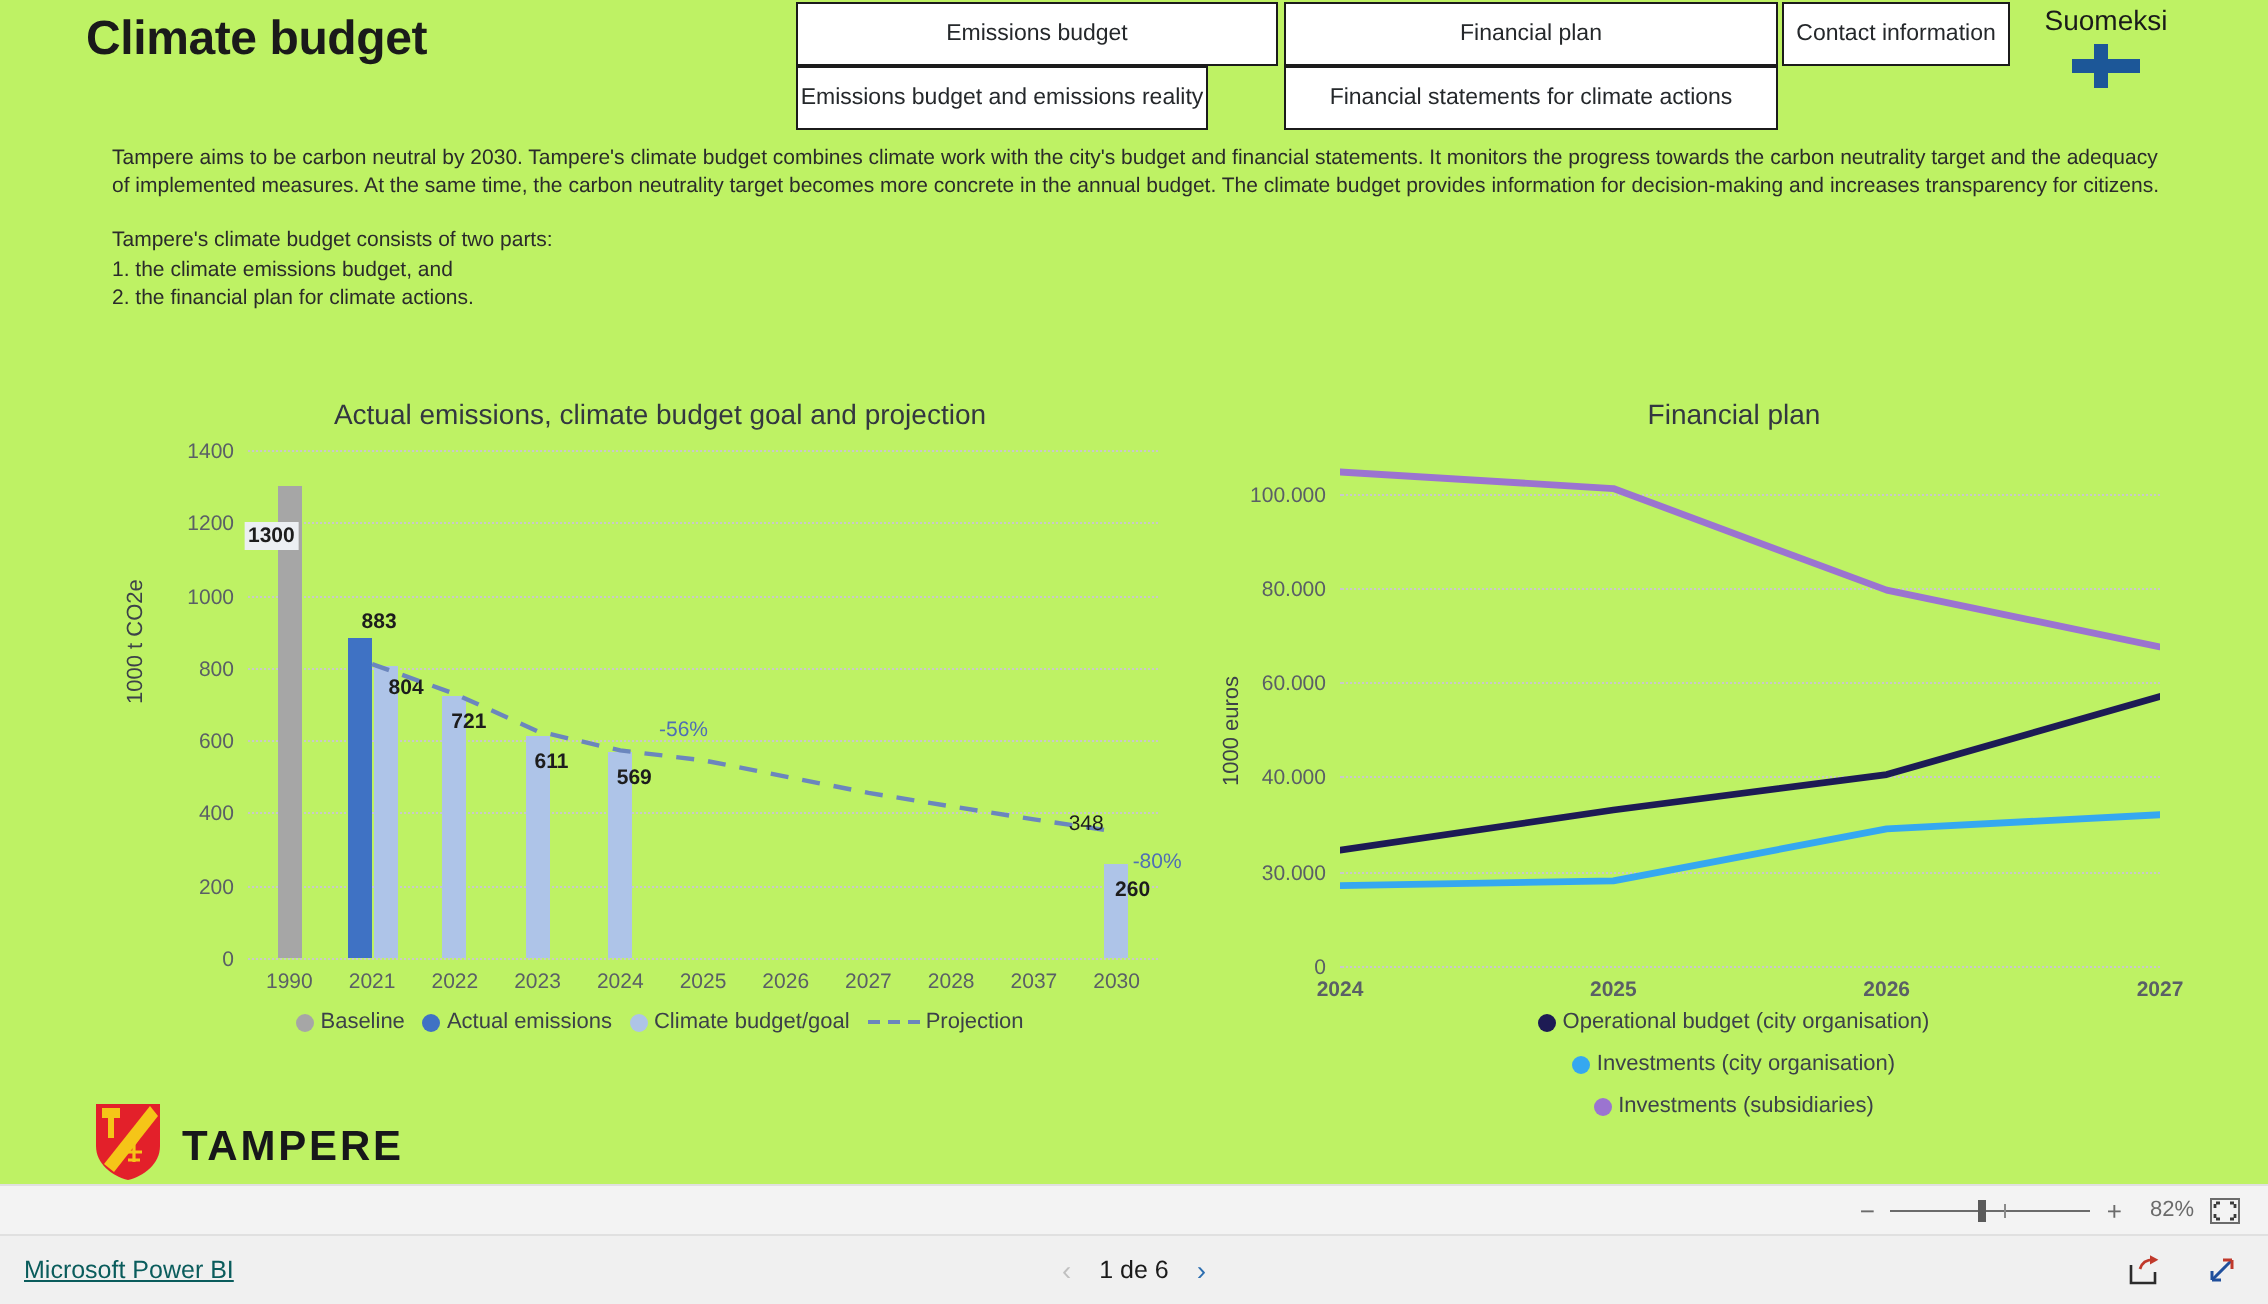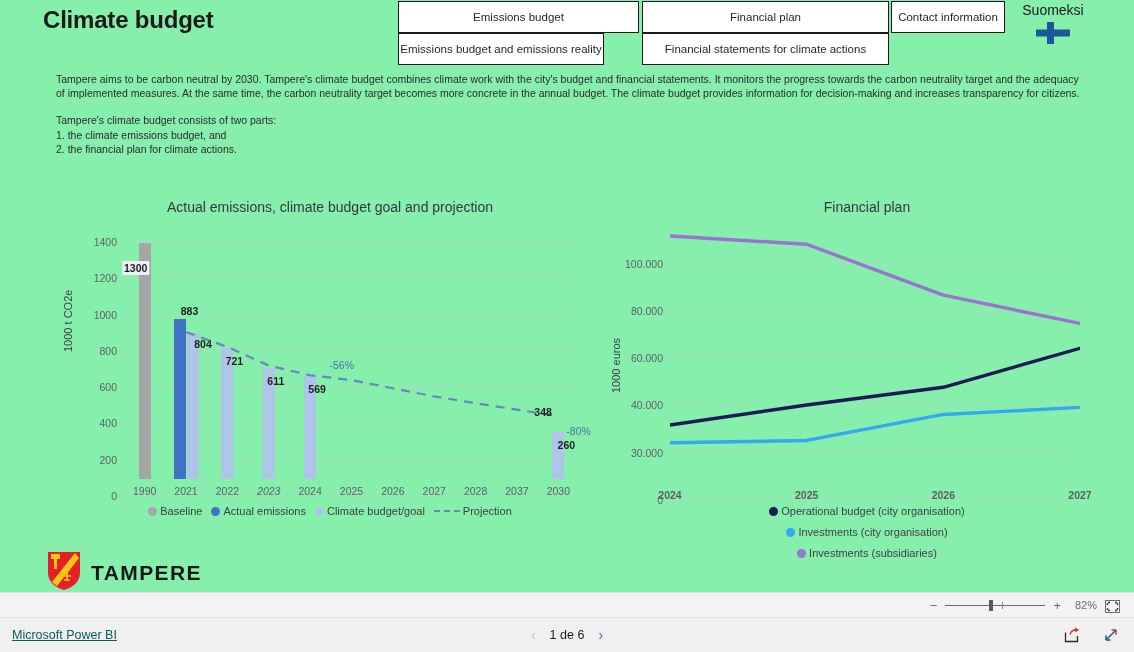--- a/index.html
+++ b/index.html
@@ -13,21 +13,21 @@
   #page {
     position: relative;
     width: 1134px; height: 652px;
     background: #ffffff;
   }
 
   
   #canvas {
     position: absolute; left: 0; top: 0;
     width: 1134px; height: 592px;
-    background: #86efac;
+    background: #bef264;
   }
 
   
   #title {
     position: absolute; left: 43px; top: 6px;
     font-size: 24px; font-weight: bold;
     color: #1a1a1a; letter-spacing: -0.2px;
   }
 
   .nav-btn {
@@ -74,21 +74,21 @@
     position: absolute; left: 60px; top: 195px;
     width: 540px; height: 330px;
   }
   #bar-chart .chart-title { top: 4px; }
   #bar-plot {
     position: absolute; left: 64px; top: 30px;
     width: 455px; height: 254px;
   }
   .gridline {
     position: absolute; left: 0; width: 100%;
-    border-top: 1px dotted #c9c9c9; height: 0; margin-top: 16px;
+    border-top: 1px dotted #c9c9c9; height: 0;
   }
   .ylab-left {
     position: absolute; right: 100%; margin-right: 7px;
     transform: translateY(-50%);
     font-size: 10.5px; color: #5a5f66; white-space: nowrap;
   }
   .bar {
     position: absolute; bottom: 0;
   }
   .bar-val {
@@ -273,21 +273,21 @@
           </div>
           <div class="gridline" style="top: 36.2857px;">
             <span class="ylab-left">1200</span>
           </div>
           <div class="gridline" style="top: 0px;">
             <span class="ylab-left">1400</span>
           </div>
           <div class="xtick" style="left: 20.6818px;">1990</div>
           <div class="xtick" style="left: 62.0455px;">2021</div>
           <div class="xtick" style="left: 103.409px;">2022</div>
-          <div class="xtick" style="left: 144.773px; font-style: italic;">2023</div>
+          <div class="xtick" style="left: 144.773px;">2023</div>
           <div class="xtick" style="left: 186.136px;">2024</div>
           <div class="xtick" style="left: 227.5px;">2025</div>
           <div class="xtick" style="left: 268.864px;">2026</div>
           <div class="xtick" style="left: 310.227px;">2027</div>
           <div class="xtick" style="left: 351.591px;">2028</div>
           <div class="xtick" style="left: 392.955px;">2037</div>
           <div class="xtick" style="left: 434.318px;">2030</div>
           <div class="bar" style="left: 14.6818px; width: 12px; height: 235.857px; background: rgb(166, 166, 166);"></div>
           <div class="bar-val" style="left: 1.68182px; top: 36.1429px; background: rgb(236, 239, 243); padding: 1px 2px;">1300</div>
           <div class="bar" style="left: 49.5455px; width: 12px; height: 160.201px; background: rgb(63, 114, 196);"></div>
@@ -300,21 +300,21 @@
           <div class="bar-val" style="left: 141.773px; top: 150.147px;">611</div>
           <div class="bar" style="left: 180.136px; width: 12px; height: 103.233px; background: rgb(174, 196, 232);"></div>
           <div class="bar-val" style="left: 183.136px; top: 157.767px;">569</div>
           <div class="bar" style="left: 428.318px; width: 12px; height: 47.1714px; background: rgb(174, 196, 232);"></div>
           <div class="bar-val" style="left: 432.318px; top: 213.829px;">260</div>
           <svg width="455" height="254" style="position: absolute; left: 0px; top: 0px;">
             <polyline points="62.04545454545455,107.04285714285712 103.40909090909092,121.91999999999999 144.77272727272728,140.60714285714283 186.13636363636365,150.22285714285715 227.50000000000003,155.12142857142857 268.8636363636364,163.28571428571428 310.22727272727275,171.45 351.5909090909091,178.16285714285715 392.9545454545455,184.6942857142857 434.31818181818187,190.86285714285714" fill="none" stroke="#6b86bd" stroke-width="2.2" stroke-dasharray="9 7"></polyline>
           </svg>
           <div class="pct-label" style="color: rgb(79, 111, 181); left: 205.5px; top: 134.257px;">-56%</div>
           <div class="pct-label" style="color: rgb(79, 111, 181); left: 442.318px; top: 200.479px;">-80%</div>
-          <div class="pct-label" style="color: rgb(29, 29, 29); font-weight: bold; left: 410.318px; top: 181.429px;">348</div>
+          <div class="pct-label" style="color: rgb(29, 29, 29); font-weight: normal; left: 410.318px; top: 181.429px;">348</div>
         </div>
       <div class="legend" id="bar-legend" style="top:310px;">
           <span class="item">
             <span class="dot" style="background: rgb(166, 166, 166);"></span>
             <span>Baseline</span>
           </span>
           <span class="item">
             <span class="dot" style="background: rgb(63, 114, 196);"></span>
             <span>Actual emissions</span>
           </span>

